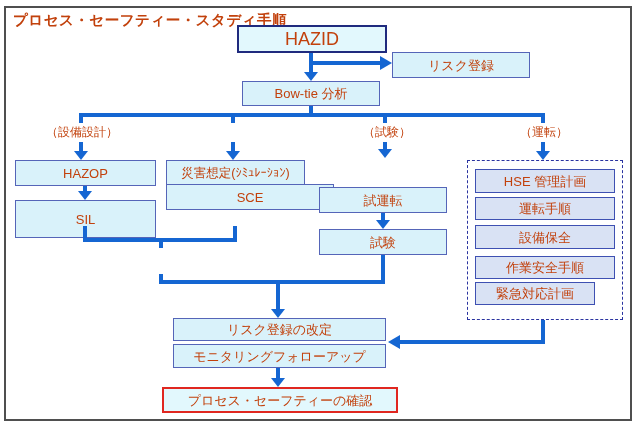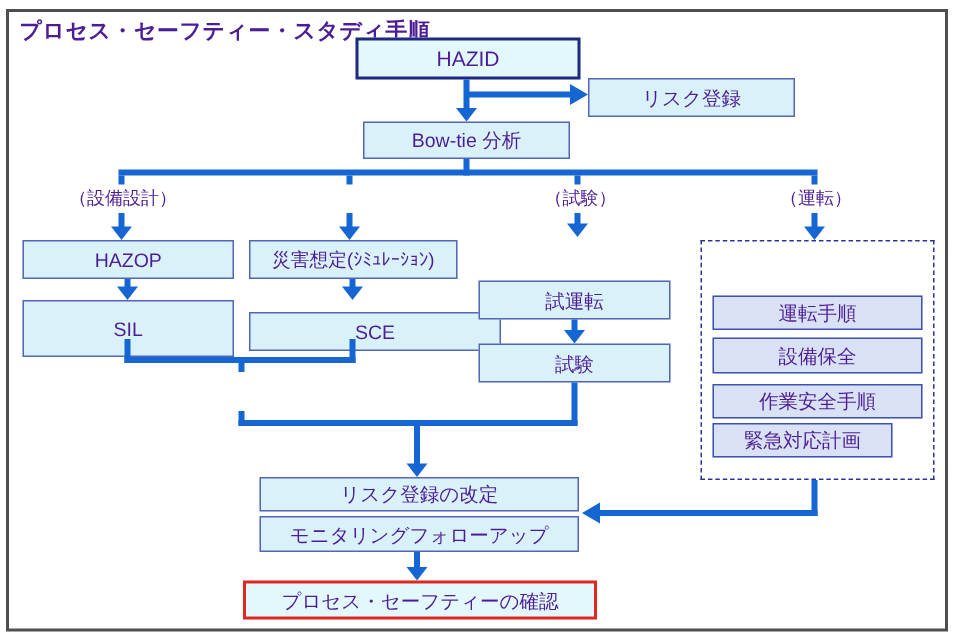--- a/index.html
+++ b/index.html
@@ -1,40 +1,40 @@
 <!DOCTYPE html>
 <html style="--arrow-blue: #1566d2; --box-fill-cyan: #d9f2fa; --box-border-slate: #5565b8; --hazid-border-navy: #1f2a7e; --bright-cyan-fill: #e2f8fd; --lavender-fill: #d9e2f4; --lavender-border: #3e50b2; --dashed-border-navy: #2a33a0; --red-border: #e02720; --frame-gray: #4f4f4f;"><head>
 <meta charset="utf-8">
 <style>
   html,body{margin:0;padding:0;background:#fff;}
   #stage{
     position:relative;width:640px;height:428px;background:#ffffff;
     font-family:"Liberation Sans","DejaVu Sans",sans-serif;
-    color:#4c1d95;overflow:hidden;
+    color:#c2410c;overflow:hidden;
   }
   .frame{
     position:absolute;left:4px;top:6px;width:628px;height:415px;
     box-sizing:border-box;border:2px solid var(--frame-gray,#4f4f4f);
     background:#fff;
   }
   .title{
     position:absolute;left:13px;top:11px;font-size:14.5px;font-weight:bold;
     letter-spacing:.5px;white-space:nowrap;
   }
   .box{
     position:absolute;box-sizing:border-box;display:flex;align-items:center;
     justify-content:center;text-align:center;white-space:nowrap;
     background:var(--box-fill-cyan,#d9f2fa);
     border:1.6px solid var(--box-border-slate,#5565b8);
     font-size:13px;line-height:1;
   }
   .box--hazid{
     background:var(--bright-cyan-fill,#e2f8fd);
     border:2.5px solid var(--hazid-border-navy,#1f2a7e);
-    font-size:14px;
+    font-size:18px;
   }
   .box--lav{
     background:var(--lavender-fill,#d9e2f4);
     border:1.6px solid var(--lavender-border,#3e50b2);
   }
   .box--red{
     background:var(--bright-cyan-fill,#e2f8fd);
     border:2.2px solid var(--red-border,#e02720);
   }
   .group-dashed{
@@ -99,33 +99,34 @@
   <div class="ah ah-down" style="left:536px;top:151px"></div>
 
   <div class="box" style="left:15px;top:160px;width:141px;height:26px">HAZOP</div>
   <div class="line" style="left:83px;top:186px;width:4px;height:6px"></div>
   <div class="ah ah-down" style="left:78px;top:191px"></div>
   <div class="box" style="left:15px;top:200px;width:141px;height:38px">SIL</div>
 
   <div class="box" style="left:166px;top:160px;width:139px;height:26px;font-size:12.5px">災害想定(ｼﾐｭﾚｰｼｮﾝ)</div>
   <div class="line" style="left:233px;top:186px;width:4px;height:6px"></div>
   <div class="ah ah-down" style="left:228px;top:191px"></div>
-  <div class="box" style="left:166px;top:208px;width:168px;height:26px">SCE</div>
+  <div class="box" style="left:166px;top:184px;width:168px;height:26px">SCE</div>
 
   <div class="line" style="left:83px;top:226px;width:4px;height:16px"></div>
   <div class="line" style="left:233px;top:226px;width:4px;height:16px"></div>
   <div class="line" style="left:83px;top:238px;width:154px;height:4px"></div>
   <div class="line" style="left:159px;top:240px;width:4px;height:8px"></div>
 
   <div class="box" style="left:319px;top:187px;width:128px;height:26px">試運転</div>
   <div class="line" style="left:381px;top:213px;width:4px;height:8px"></div>
   <div class="ah ah-down" style="left:376px;top:220px"></div>
   <div class="box" style="left:319px;top:229px;width:128px;height:26px">試験</div>
 
   <div class="group-dashed" style="left:467px;top:160px;width:156px;height:160px"></div>
+  <div class="box box--lav" style="left:475px;top:169px;width:140px;height:24px">HSE 管理計画</div>
   <div class="box box--lav" style="left:475px;top:197px;width:140px;height:23px">運転手順</div>
   <div class="box box--lav" style="left:475px;top:225px;width:140px;height:24px">設備保全</div>
   <div class="box box--lav" style="left:475px;top:256px;width:140px;height:23px">作業安全手順</div>
   <div class="box box--lav" style="left:475px;top:282px;width:120px;height:23px">緊急対応計画</div>
 
   <div class="line" style="left:159px;top:274px;width:4px;height:10px"></div>
   <div class="line" style="left:381px;top:255px;width:4px;height:29px"></div>
   <div class="line" style="left:159px;top:280px;width:226px;height:4px"></div>
   <div class="line" style="left:276px;top:280px;width:4px;height:30px"></div>
   <div class="ah ah-down" style="left:271px;top:309px"></div>

